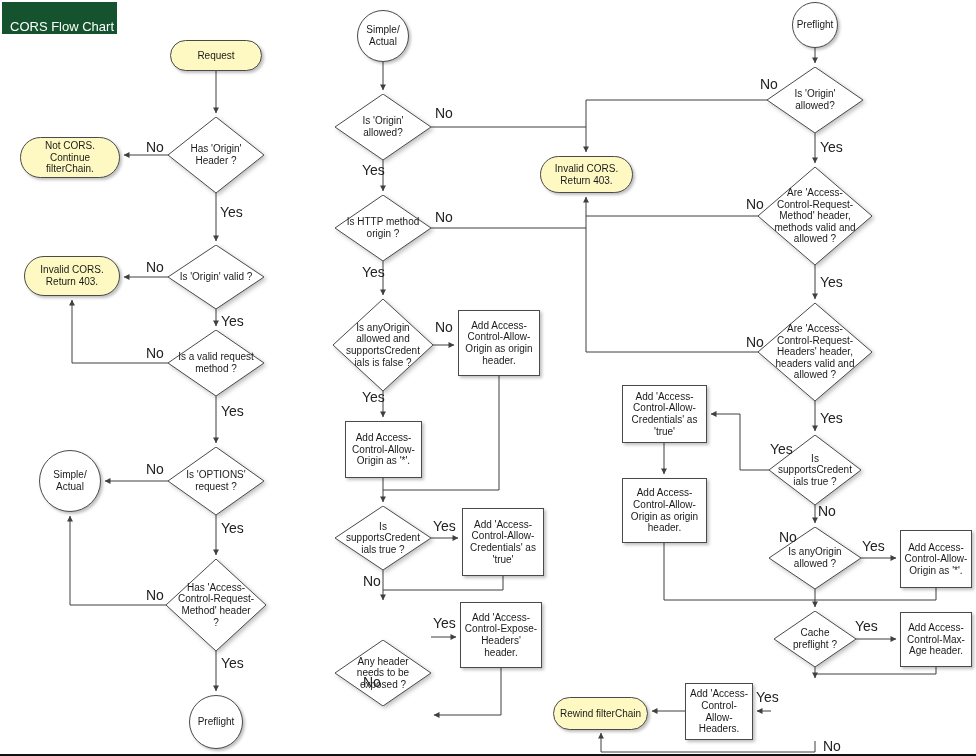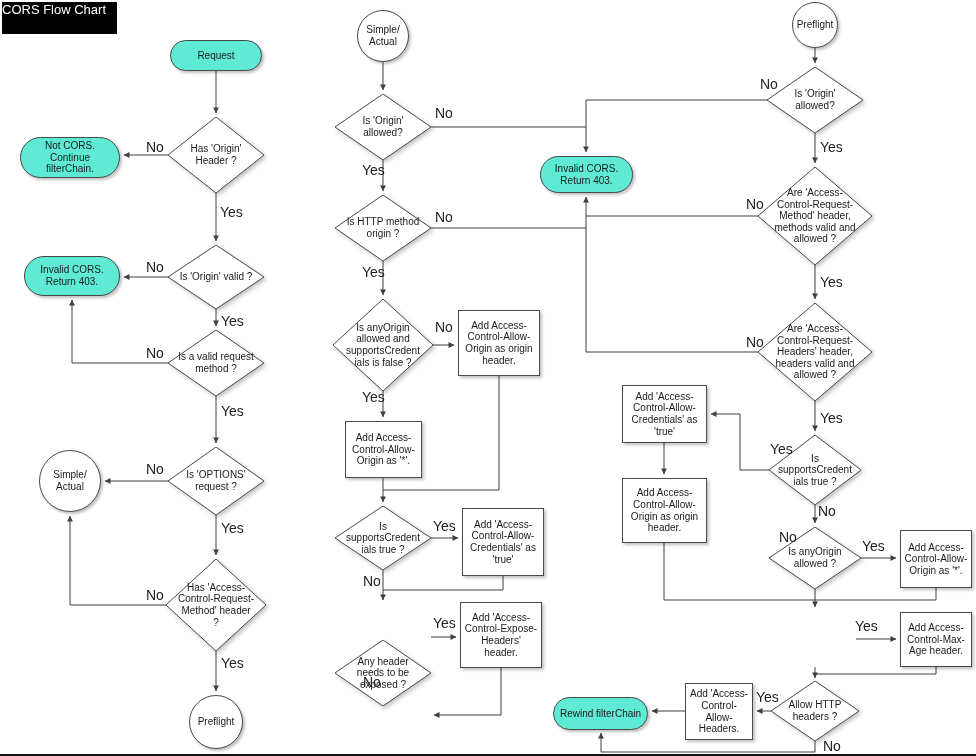--- a/index.html
+++ b/index.html
@@ -4,33 +4,33 @@
 <style>
   html,body{margin:0;padding:0;background:#fff;}
   #canvas{position:relative;width:976px;height:756px;background:#fff;overflow:hidden;
           font-family:"Liberation Sans","DejaVu Sans",sans-serif;box-sizing:border-box;
           border-bottom:2px solid #111;}
   #edges{position:absolute;left:0;top:0;width:976px;height:756px;z-index:0;}
   .edge{fill:none;stroke:#3f3f3f;stroke-width:1;}
   .node{position:absolute;box-sizing:border-box;font-size:10px;line-height:1.16;color:#1a1a1a;
         text-align:center;display:flex;align-items:center;justify-content:center;
         white-space:pre-line;z-index:1;}
-  .terminator{background:#5eead4;border:1px solid #4a4a4a;border-radius:999px;
+  .terminator{background:#fef9c3;border:1px solid #4a4a4a;border-radius:999px;
               box-shadow:2px 2px 3px rgba(0,0,0,.25);padding:2px 5px;}
   .process{background:#fff;border:1px solid #4a4a4a;box-shadow:2px 2px 3px rgba(0,0,0,.25);padding:2px 3px;}
   .circle{background:#fff;border:1px solid #4a4a4a;border-radius:50%;box-shadow:2px 2px 3px rgba(0,0,0,.25);text-align:center;}
   .decision{background:transparent;}
   .decision .dshape{position:absolute;left:0;top:0;width:100%;height:100%;
                     filter:drop-shadow(2px 2px 2px rgba(0,0,0,.25));}
   .decision polygon{fill:#fff;stroke:#4a4a4a;}
   .decision .dlabel{position:relative;z-index:1;max-width:94%;}
   .nw{white-space:nowrap;}
   .elabel{position:absolute;font-size:14px;color:#222;z-index:2;line-height:1;}
-  #title-box{position:absolute;left:2px;top:2px;width:115px;height:32px;background:#000000;color:#fff;
-             display:flex;align-items:flex-start;padding-left:0;font-size:13px;box-sizing:border-box;z-index:3;}
+  #title-box{position:absolute;left:2px;top:2px;width:115px;height:32px;background:#14532d;color:#fff;
+             display:flex;align-items:flex-end;padding-left:8px;font-size:13px;box-sizing:border-box;z-index:3;}
 </style>
 </head>
 <body>
 
 <div id="canvas">
 
   <div id="title-box">
     <span>CORS Flow Chart</span>
   </div>
 
@@ -270,32 +270,32 @@
         <polygon vector-effect="non-scaling-stroke" points="50,0 100,50 50,100 0,50"></polygon>
       </svg>
     <span class="dlabel">Is anyOrigin
 allowed ?</span>
   </div>
 
   <div class="node process" style="left:900px;top:530px;width:72px;height:58px"><span>Add Access-
 Control-Allow-
 Origin as '*'.</span></div>
 
+  <div class="node decision" style="left:774px;top:611px;width:82px;height:56px">
+    <svg class="dshape" viewBox="0 0 100 100" preserveAspectRatio="none">
+        <polygon vector-effect="non-scaling-stroke" points="50,0 100,50 50,100 0,50"></polygon>
+      </svg>
+    <span class="dlabel">Cache
+preflight ?</span>
+  </div>
 
   <div class="node process" style="left:900px;top:612px;width:72px;height:55px"><span>Add Access-
 Control-Max-
 Age header.</span></div>
 
-  <div class="node decision" style="left:771px;top:681px;width:88px;height:60px">
-    <svg class="dshape" viewBox="0 0 100 100" preserveAspectRatio="none">
-        <polygon vector-effect="non-scaling-stroke" points="50,0 100,50 50,100 0,50"></polygon>
-      </svg>
-    <span class="dlabel">Allow HTTP
-headers ?</span>
-  </div>
 
   <div class="node process" style="left:685px;top:683px;width:68px;height:57px"><span>Add 'Access-
 Control-
 Allow-
 Headers.</span></div>
 
   <div class="node terminator" style="left:553px;top:697px;width:95px;height:33px"><span class="nw">Rewind filterChain</span></div>
 
   <span class="elabel" style="left:146px;top:140px">No</span>
   <span class="elabel" style="left:220px;top:205px">Yes</span>

